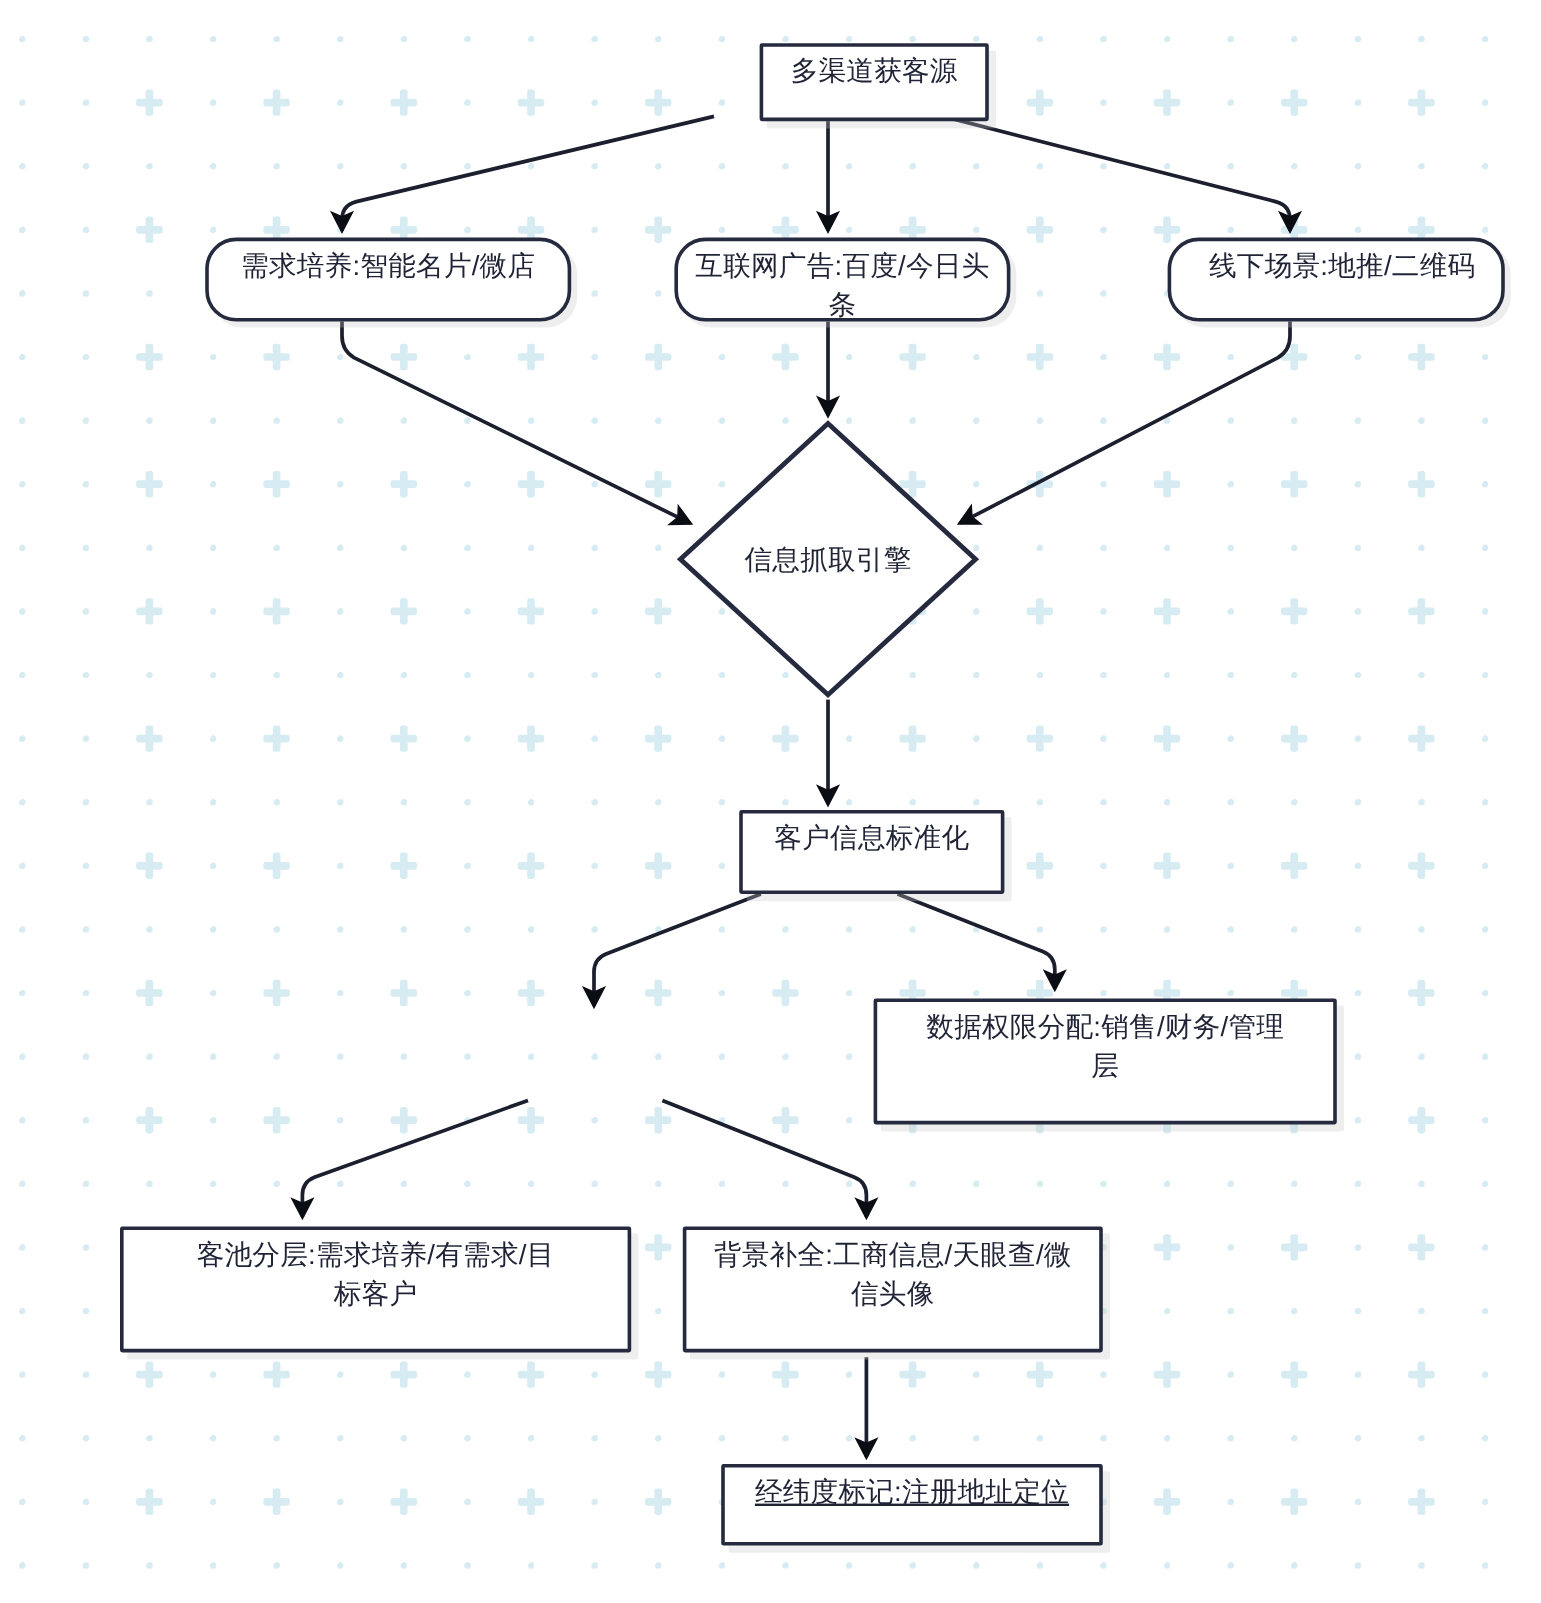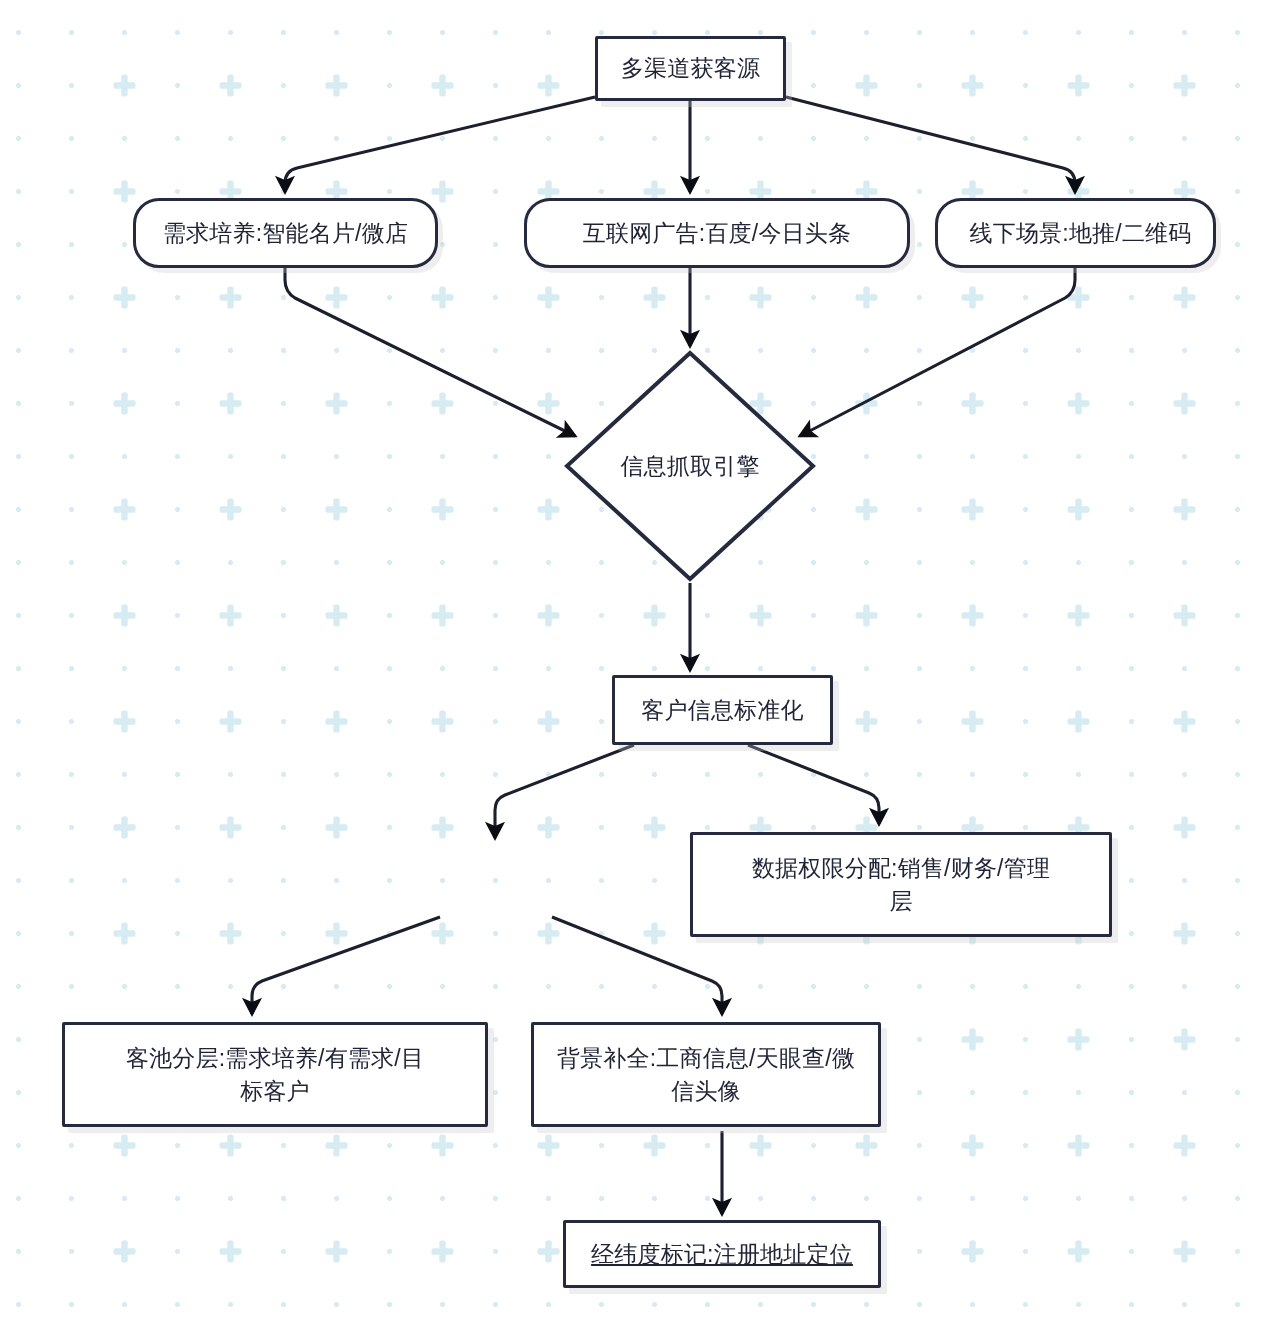--- a/index.html
+++ b/index.html
@@ -43,28 +43,29 @@
     overflow: visible;
   }
 
   .node {
     position: absolute;
     box-sizing: border-box;
     background: #ffffff;
     border: 3px solid #252a3e;
     color: #1f2335;
     display: flex;
-    align-items: center;
+    align-items: flex-start;
     justify-content: center;
     text-align: center;
     font-size: 23px;
     line-height: 1.42;
     letter-spacing: 0.2px;
     padding: 4px 14px;
     box-shadow: 6px 6px 0 0 rgba(200, 200, 200, 0.30);
+    margin-left: 38px;
   }
 
   .node.rounded {
     border-radius: 26px;
     box-shadow: 5px 5px 0 0 rgba(200, 200, 200, 0.30);
   }
 
   .node.rect {
     border-radius: 2px;
   }
@@ -280,41 +281,41 @@
   </svg>
 
   <div class="node rect" id="n1" style="left:595px; top:36px; width:191px; height:65px;">
     <span class="node-label">多渠道获客源</span>
   </div>
 
   <div class="node rounded" id="n2" style="left:133px; top:198px; width:305px; height:70px;">
     <span class="node-label">需求培养:智能名片/微店</span>
   </div>
 
-  <div class="node rounded" id="n3" style="left:524px; top:198px; width:386px; height:70px;">
+  <div class="node rounded" id="n3" style="left:524px; top:198px; width:280px; height:70px;">
     <span class="node-label">互联网广告:百度/今日头条</span>
   </div>
 
   <div class="node rounded" id="n4" style="left:935px; top:198px; width:281px; height:70px;padding-left:24px;">
     <span class="node-label">线下场景:地推/二维码</span>
   </div>
 
   <div class="diamond-wrap" id="n5" style="left:563px; top:349px; width:254px; height:234px;">
     <svg class="diamond-shape" viewBox="0 0 254 234" preserveAspectRatio="none" aria-hidden="true">
       <polygon points="127,4 250,117 127,230 4,117" fill="#ffffff" stroke="#252a3e" stroke-width="4" stroke-linejoin="miter"></polygon>
     </svg>
     <span class="diamond-label">信息抓取引擎</span>
   </div>
 
-  <div class="node rect" id="n6" style="left:612px; top:675px; width:221px; height:70px;">
+  <div class="node rect" id="n6" style="left:578px; top:675px; width:221px; height:70px;">
     <span class="node-label">客户信息标准化</span>
   </div>
 
 
-  <div class="node rect" id="n8" style="left:690px; top:832px; width:422px; height:105px;">
+  <div class="node rect" id="n8" style="left:690px; top:832px; width:386px; height:105px;">
     <span class="node-label">数据权限分配:销售/财务/管理
 层</span>
   </div>
 
   <div class="node rect" id="n9" style="left:62px; top:1022px; width:426px; height:105px;">
     <span class="node-label">客池分层:需求培养/有需求/目
 标客户</span>
   </div>
 
   <div class="node rect" id="n10" style="left:531px; top:1022px; width:350px; height:105px;">

